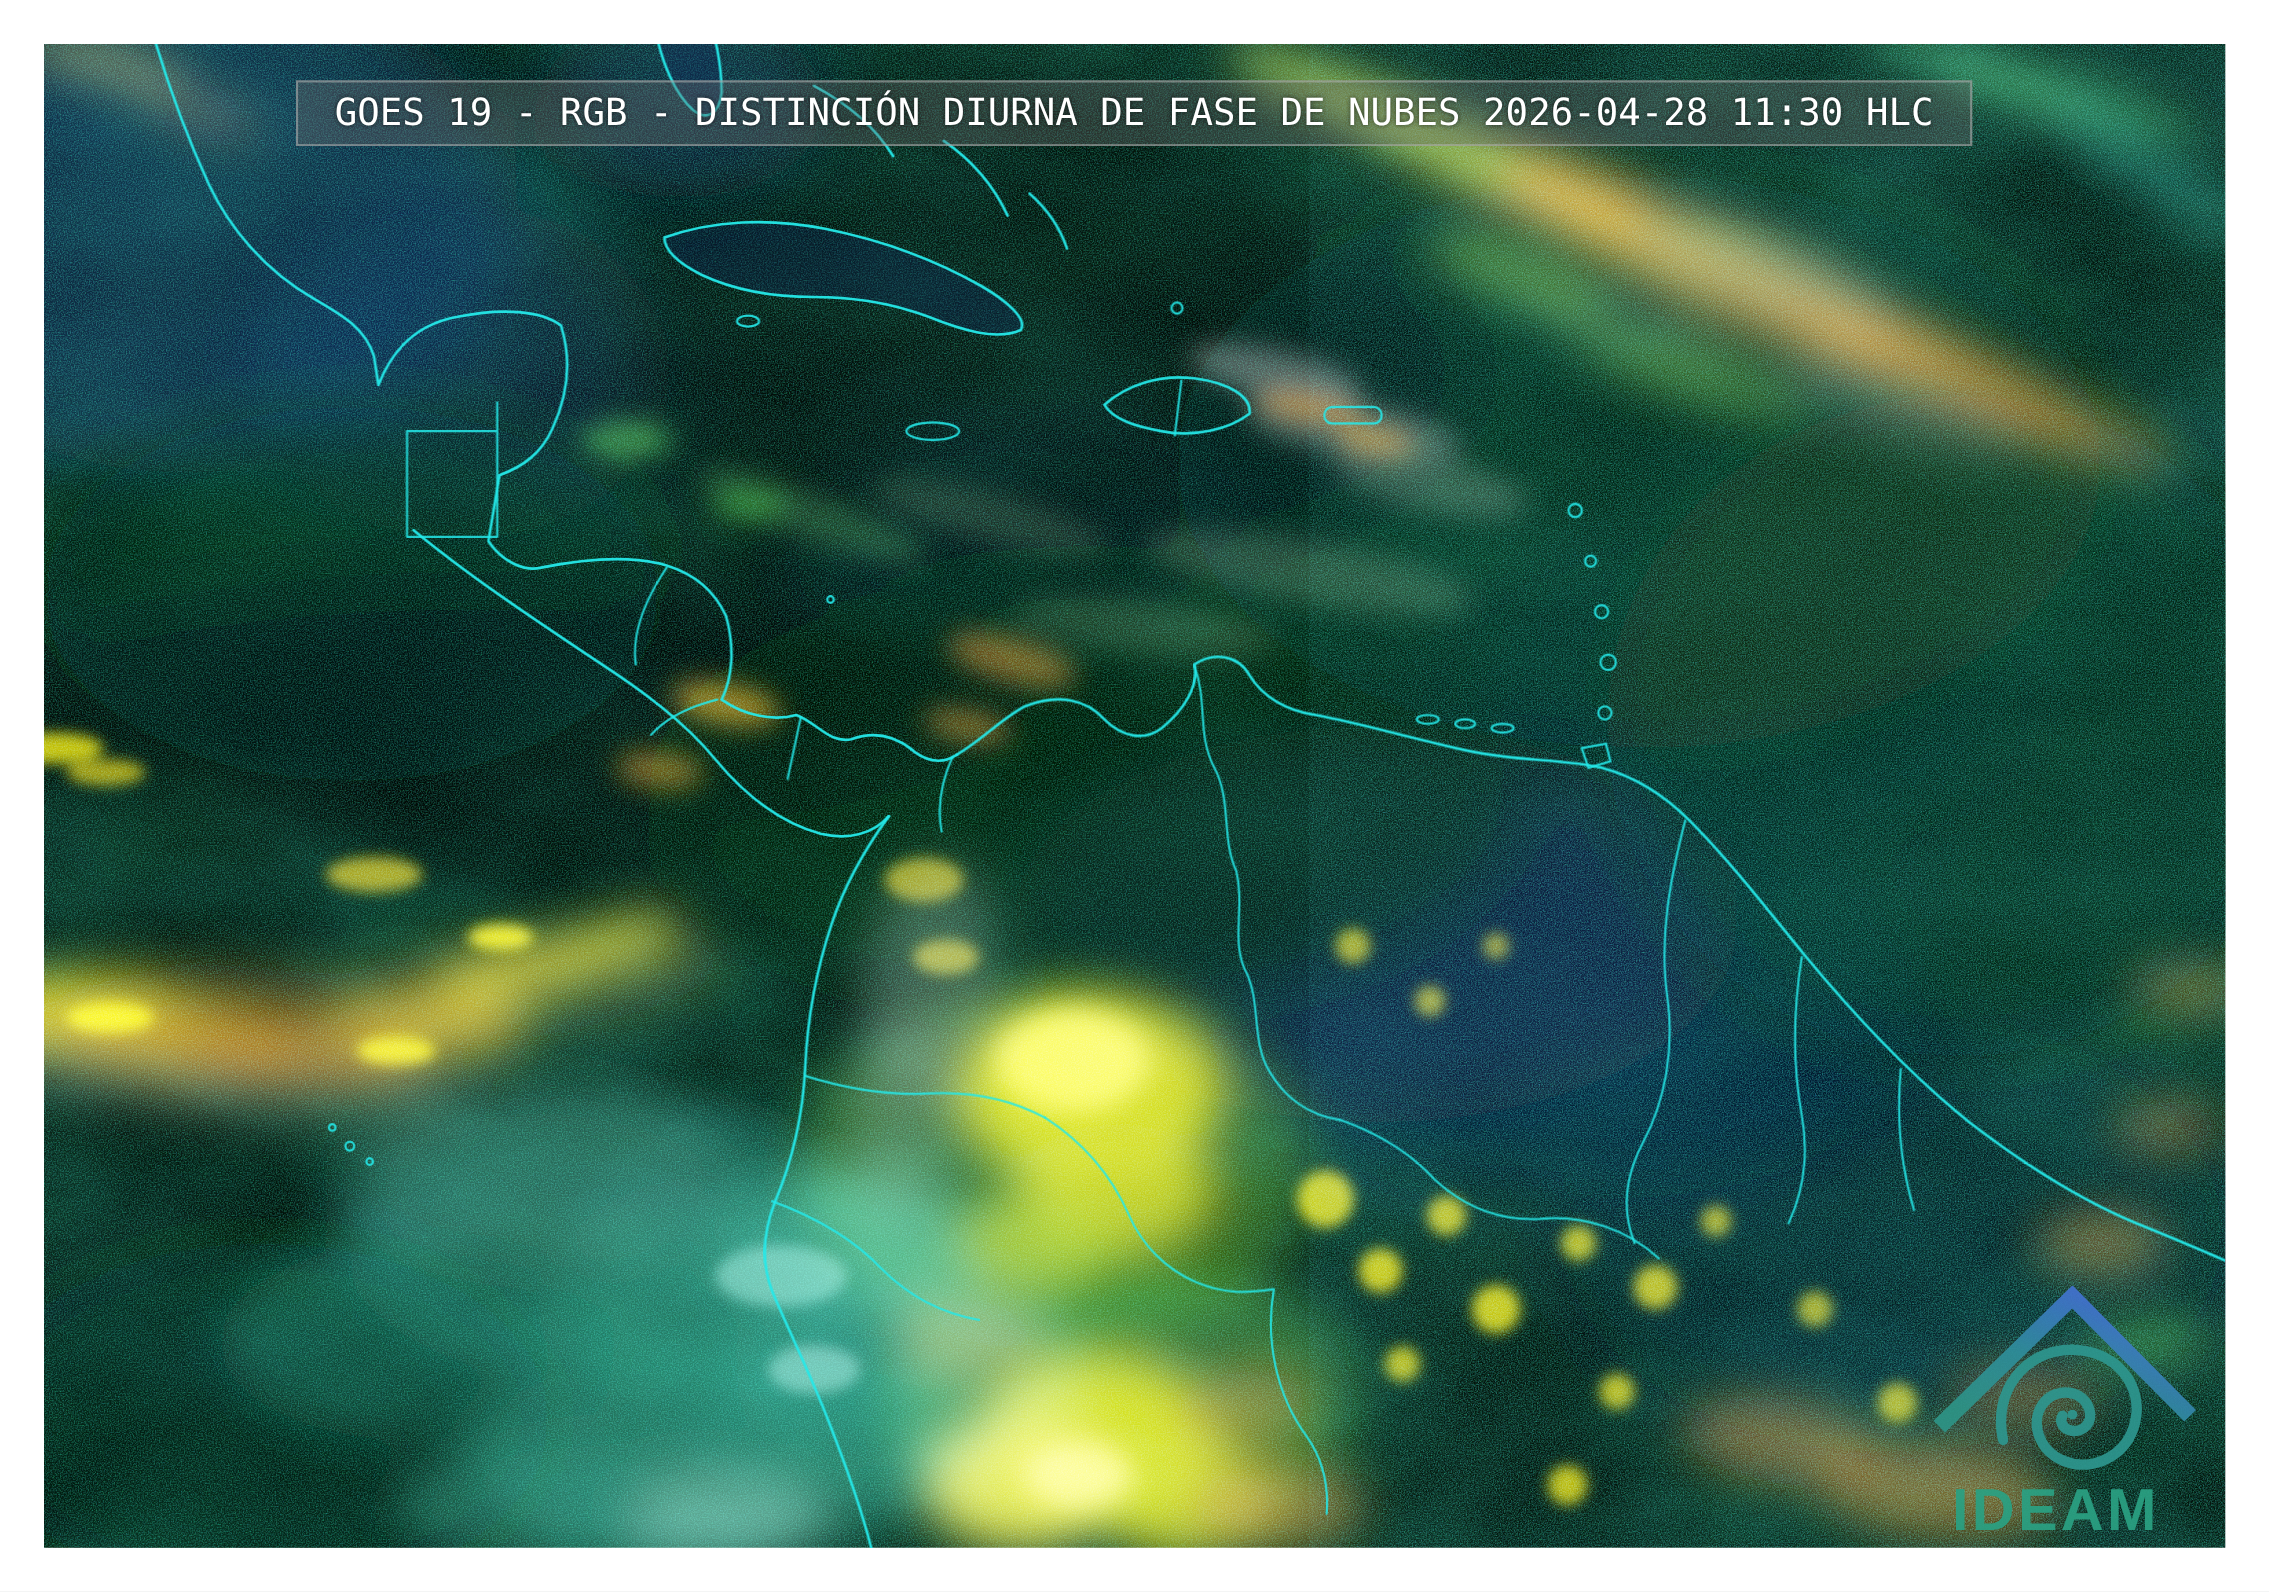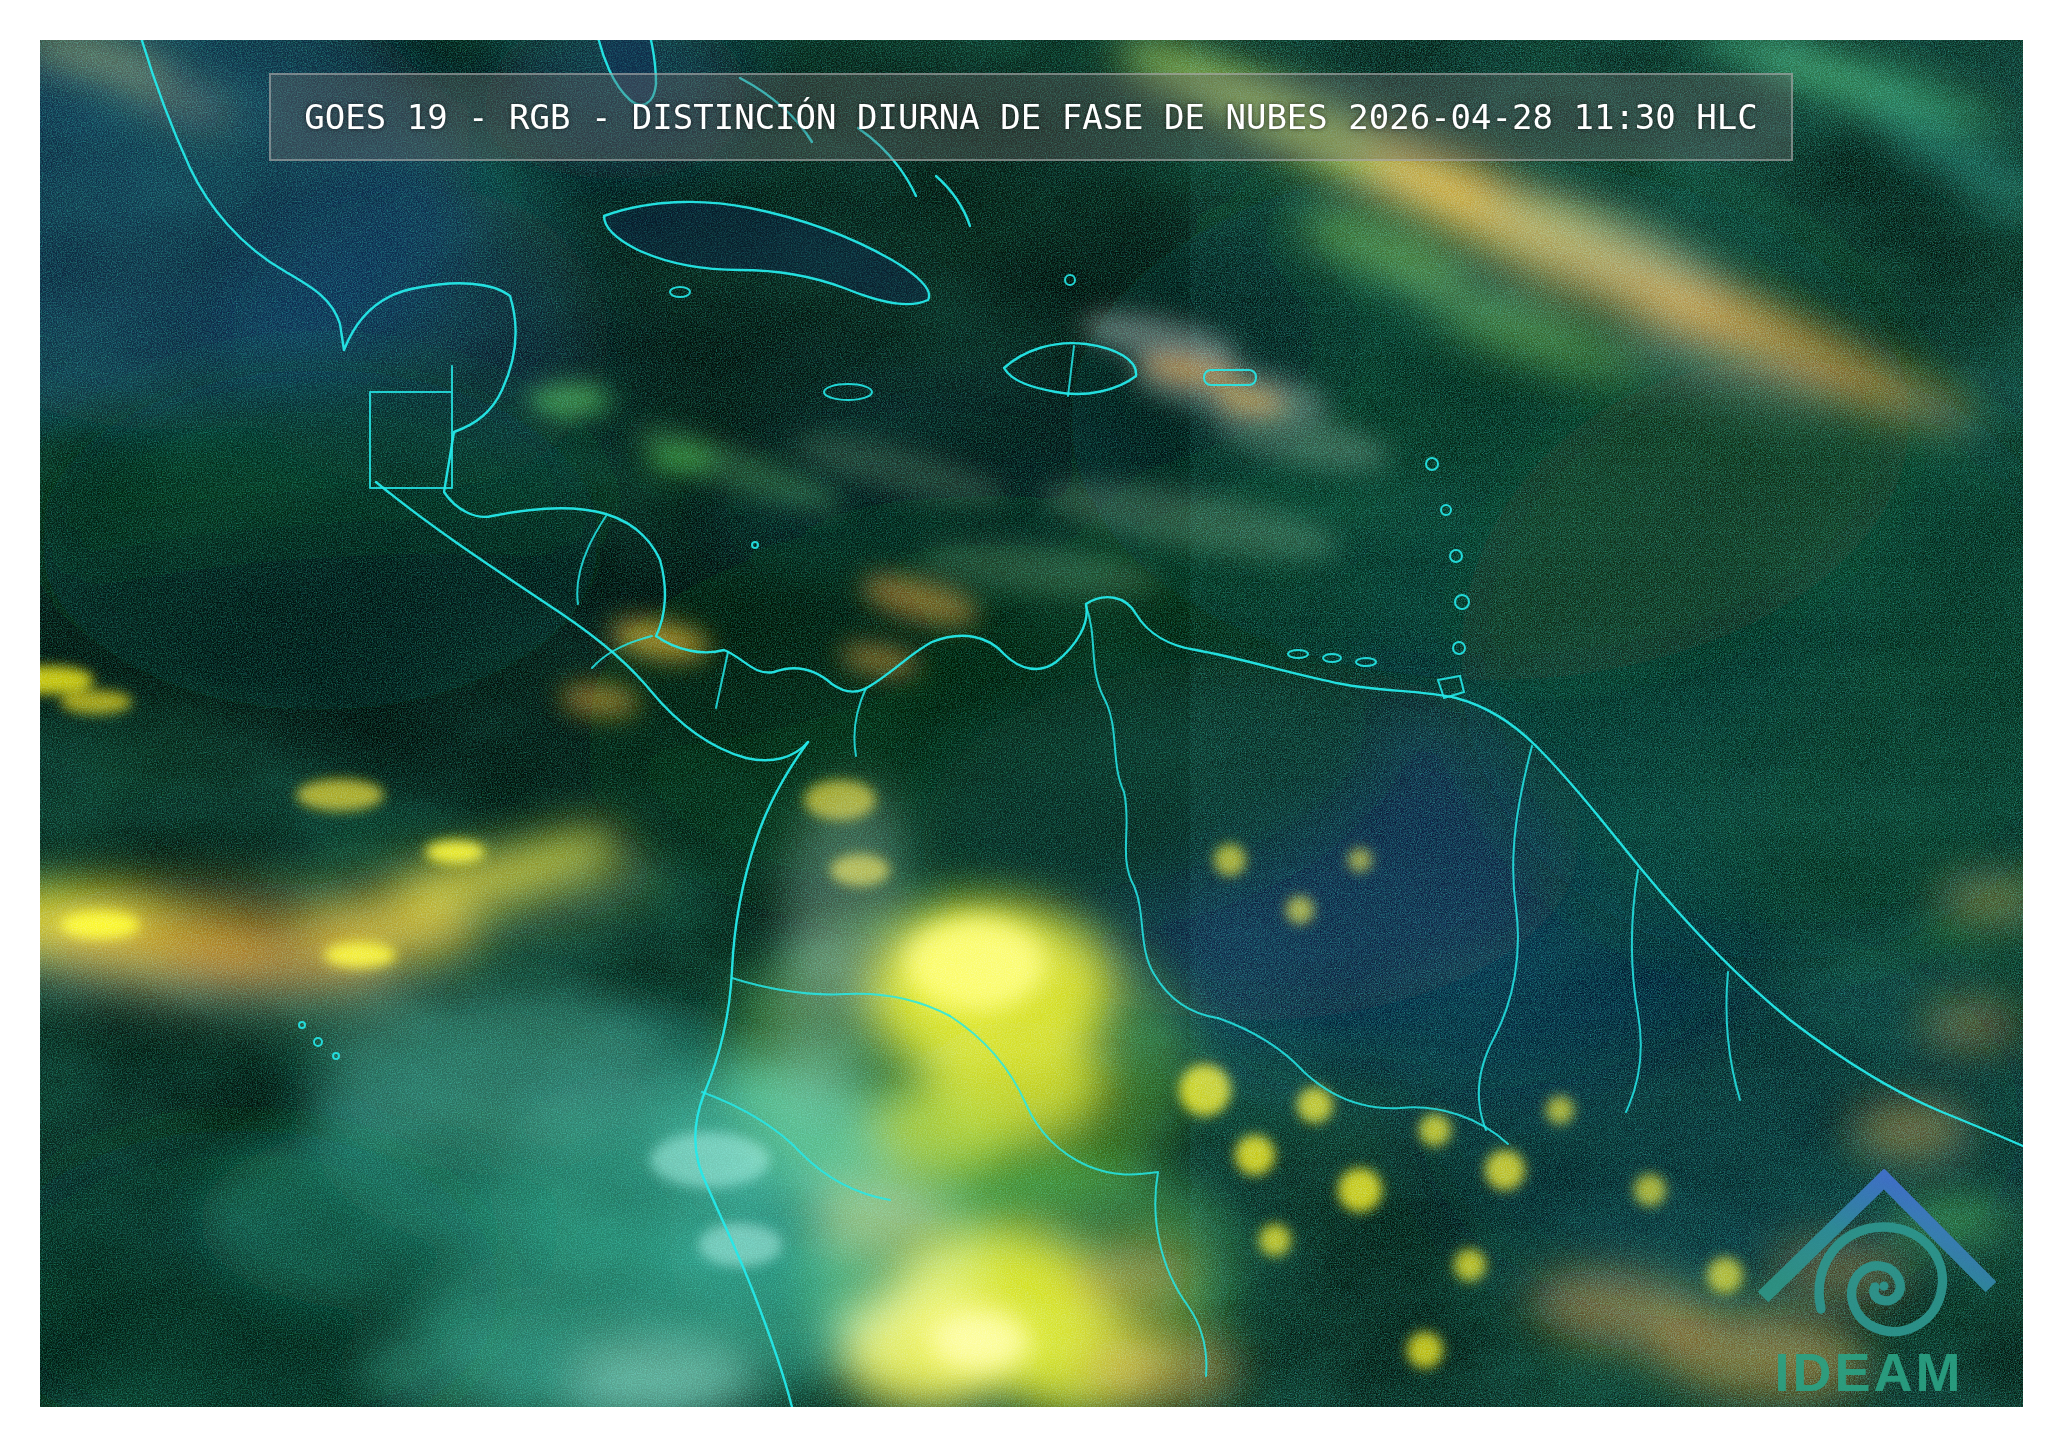--- a/index.html
+++ b/index.html
@@ -6,21 +6,21 @@
   .frame{position:relative;width:2063px;height:1447px;background:var(--margin,#fff);overflow:hidden;
          font-family:"DejaVu Sans Mono",monospace;}
   .map{position:absolute;left:40px;top:40px;width:1983px;height:1367px;
        background:var(--map-bg,#03140b);overflow:hidden;}
   .scene{position:absolute;left:0;top:0;width:100%;height:100%;display:block;}
   .add{mix-blend-mode:screen;}
   .coast{stroke:var(--coastline,#25e9e9);fill:none;stroke-width:2.4;stroke-linecap:round;stroke-linejoin:round;opacity:.95;}
   .coast-fill{fill:rgba(18,42,96,.35);}
   .border{stroke:var(--coastline,#25e9e9);fill:none;stroke-width:2;stroke-linecap:round;stroke-linejoin:round;opacity:.85;}
   .islet{fill:none;stroke:var(--coastline,#25e9e9);stroke-width:2;opacity:.9;}
-  .banner{position:absolute;left:229px;top:33px;width:1524px;height:88px;
+  .banner{position:absolute;left:229px;top:33px;width:1524px;height:60px;
           background:var(--banner-bg,rgba(105,105,105,.38));
           border:2px solid var(--banner-border,rgba(180,180,180,.55));
           box-sizing:border-box;display:flex;align-items:center;justify-content:center;}
   .banner span{color:var(--banner-text,#fff);font-size:34px;white-space:nowrap;
                font-family:"DejaVu Sans Mono",monospace;text-shadow:0 0 5px rgba(0,0,0,.65);}
   .logo{position:absolute;right:26px;bottom:6px;width:240px;height:232px;opacity:.93;}
   .logo text{font-family:"Liberation Sans","DejaVu Sans",sans-serif;font-weight:bold;
              fill:var(--logo-text,#2aa183);}
 </style>
 </head>

